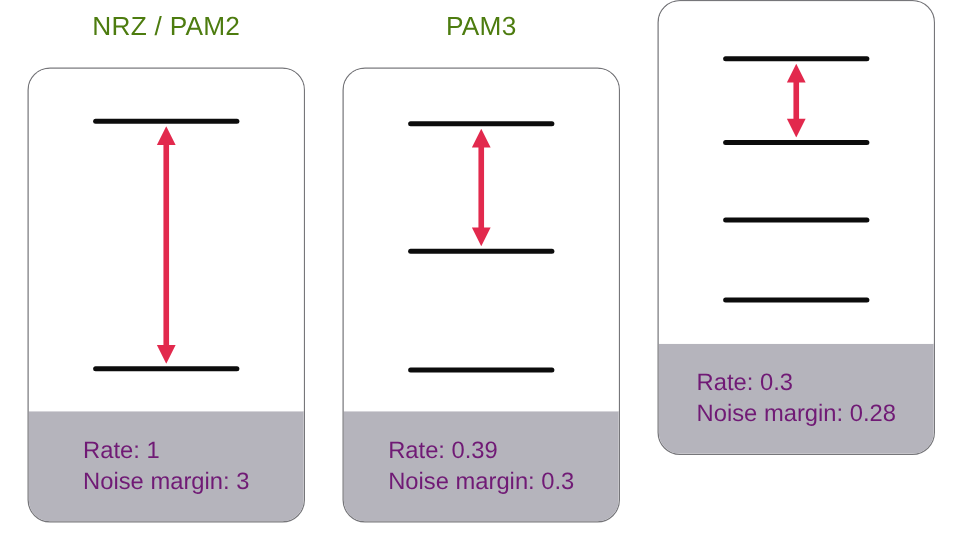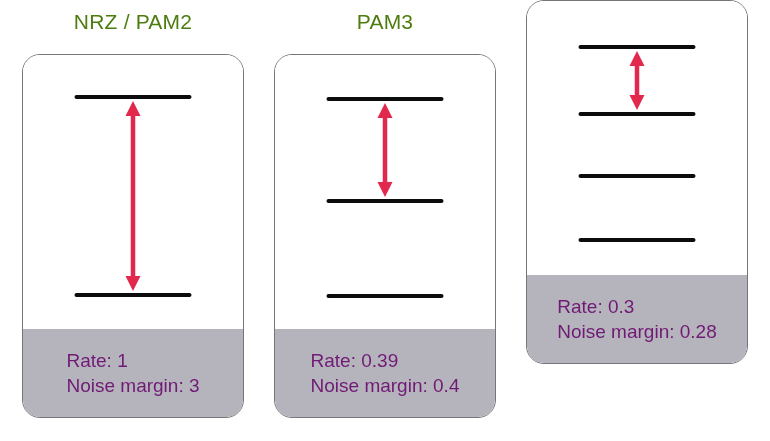--- a/index.html
+++ b/index.html
@@ -109,21 +109,21 @@
         <div class="line" style="top:239px"></div>
         <svg class="arrow" style="top:48px" width="16" height="94" viewBox="0 0 16 94" aria-hidden="true">
           <polygon points="8,0 15.5,15 0.5,15" fill="currentColor"></polygon>
           <rect x="5.75" y="13" width="4.5" height="68" fill="currentColor"></rect>
           <polygon points="8,94 15.5,79 0.5,79" fill="currentColor"></polygon>
         </svg>
       </div>
       <div class="footer">
         <div class="footer-text">
           <div>Rate: 0.39</div>
-          <div>Noise margin: 0.4</div>
+          <div>Noise margin: 0.3</div>
         </div>
       </div>
     </div>
   </section>
 
   <section class="panel">
     <div class="card">
       <div class="levels">
         <div class="line" style="top:44px"></div>
         <div class="line" style="top:111px"></div>

